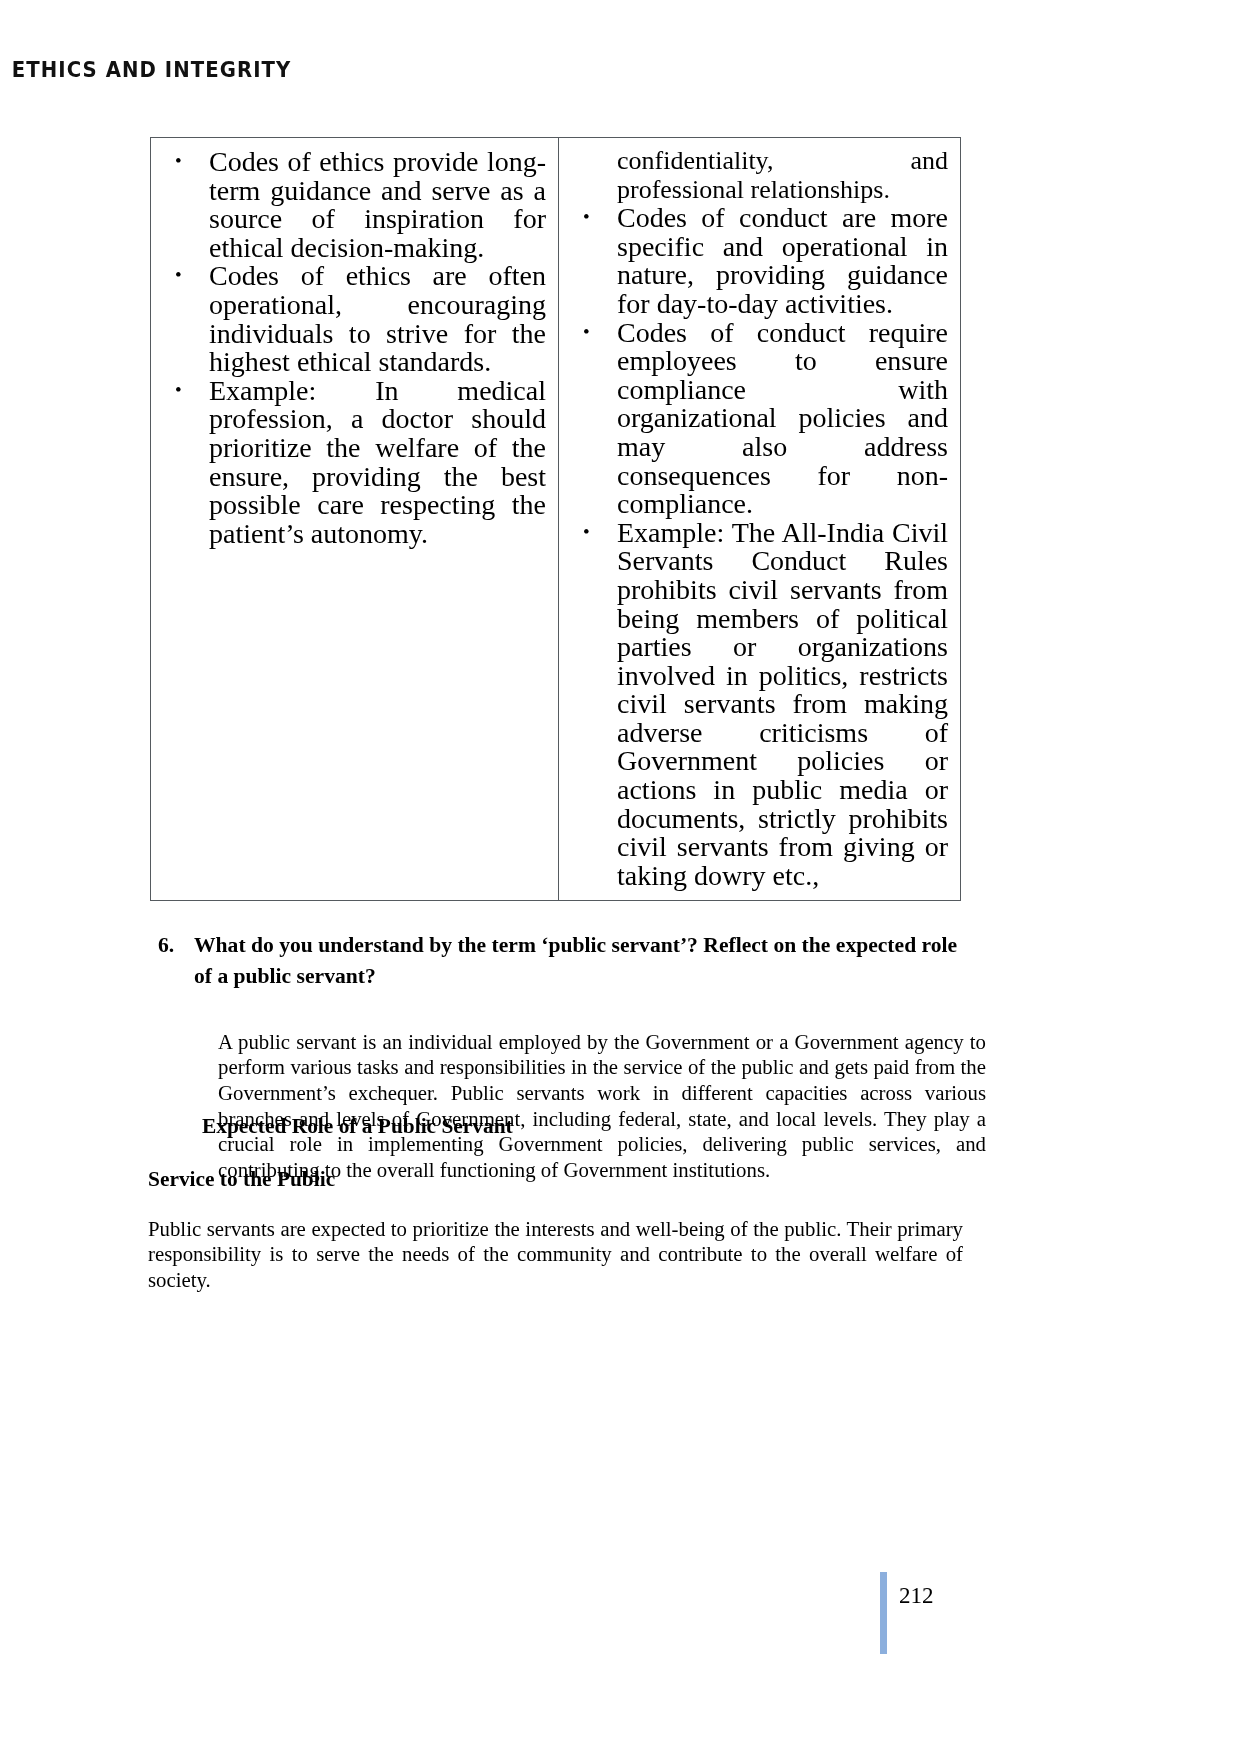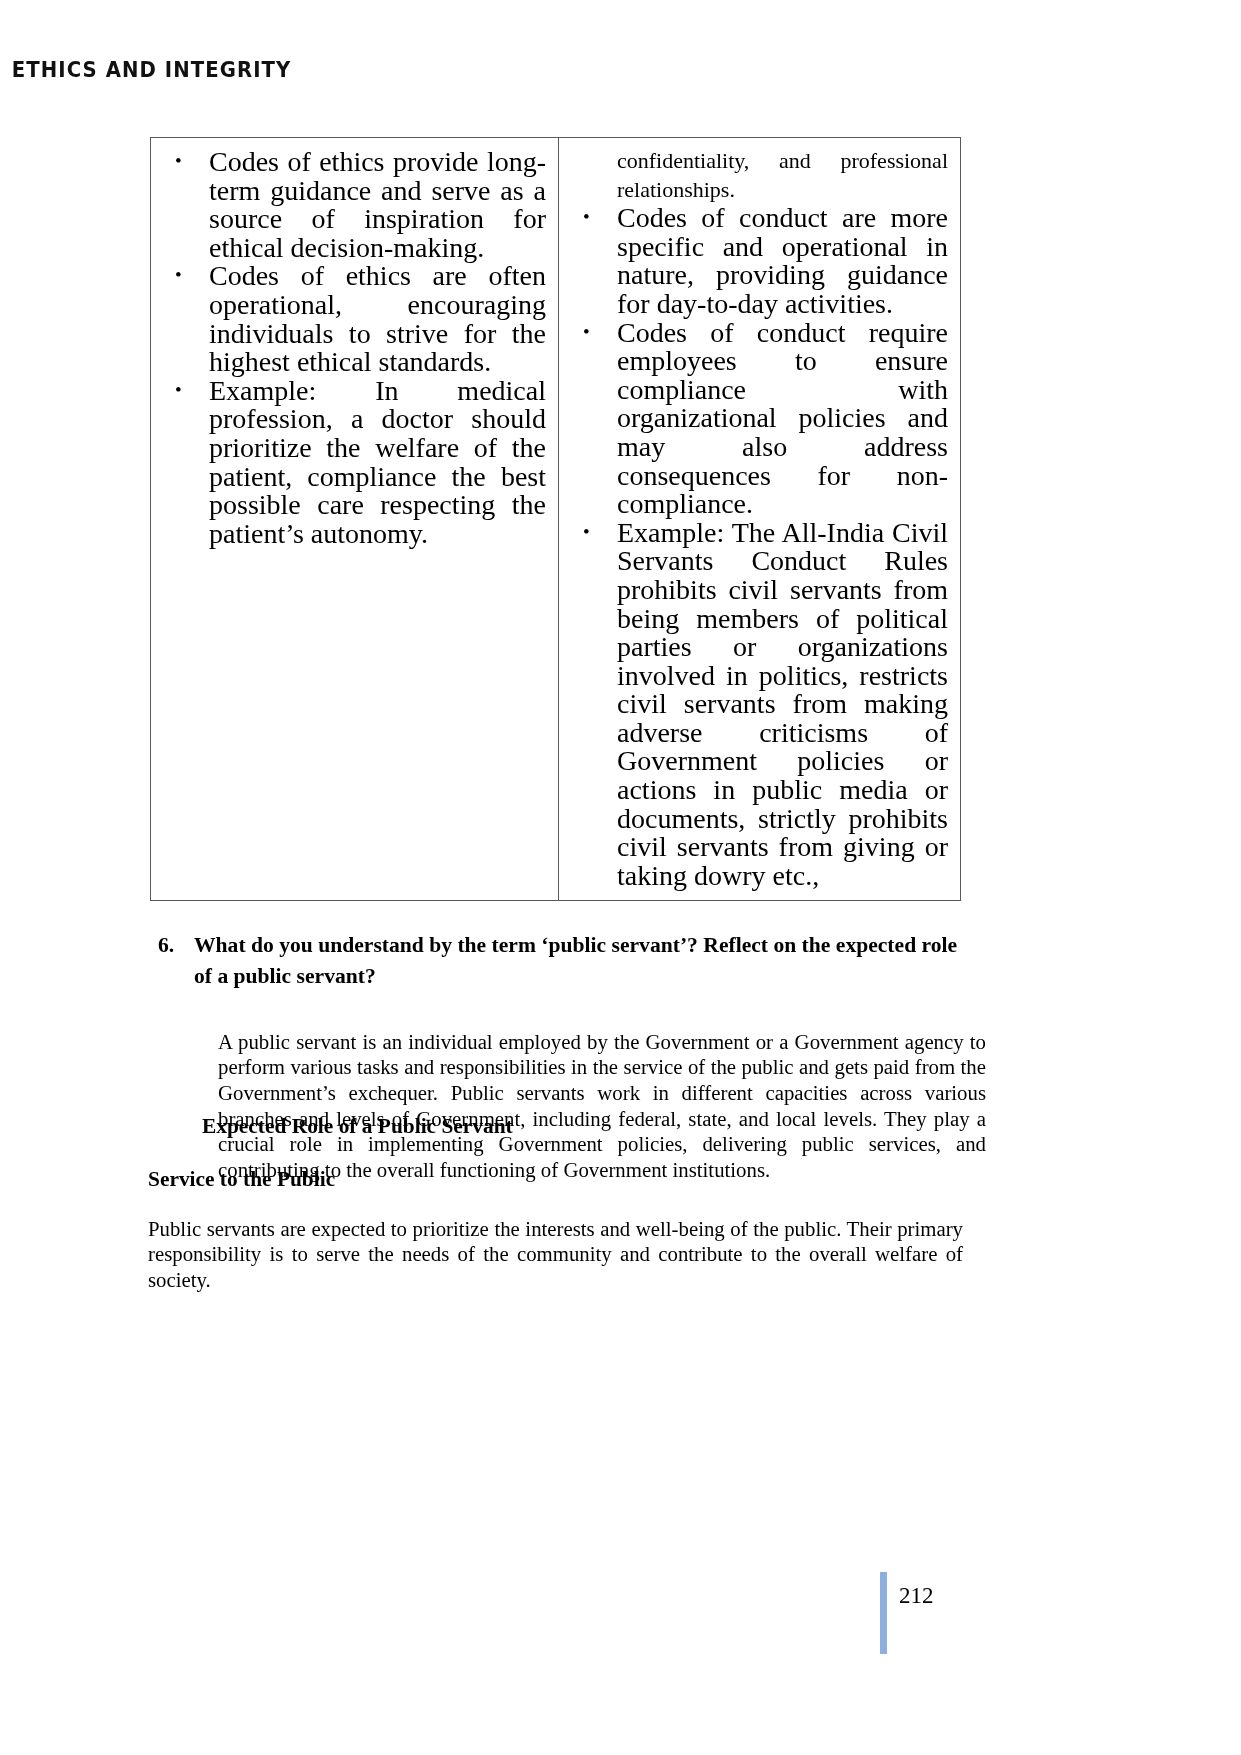--- a/index.html
+++ b/index.html
@@ -82,21 +82,21 @@
   ul.tbl-list > li::before {
     content: "\2022";
     position: absolute;
     left: 14px;
     top: -1px;
     font-size: 19px;
     line-height: 28.6px;
   }
   .lead-para {
     margin: 0 0 0 48px;
-    font-size: 22px;
+    font-size: 26px;
     line-height: 28.6px;
     text-align: justify;
     text-justify: inter-word;
   }
 
   
   .question-block {
     position: absolute;
     left: 158px;
     top: 930px;
@@ -190,21 +190,21 @@
 </div>
 
 <table class="content-table">
   <tbody>
     <tr>
       <td class="cell-left">
         <div class="cell-inner">
           <ul class="tbl-list">
             <li>Codes of ethics provide long-term guidance and serve as a source of inspiration for ethical decision-making.</li>
             <li>Codes of ethics are often operational, encouraging individuals to strive for the highest ethical standards.</li>
-            <li>Example: In medical profession, a doctor should prioritize the welfare of the patient, compliance the best possible care respecting the patient’s autonomy.</li>
+            <li>Example: In medical profession, a doctor should prioritize the welfare of the ensure, providing the best possible care respecting the patient’s autonomy.</li>
           </ul>
         </div>
       </td>
       <td class="cell-right">
         <div class="cell-inner">
           <p class="lead-para">confidentiality, and professional relationships.</p>
           <ul class="tbl-list">
             <li>Codes of conduct are more specific and operational in nature, providing guidance for day-to-day activities.</li>
             <li>Codes of conduct require employees to ensure compliance with organizational policies and may also address consequences for non-compliance.</li>
             <li>Example: The All-India Civil Servants Conduct Rules prohibits civil servants from being members of political parties or organizations involved in politics, restricts civil servants from making adverse criticisms of Government policies or actions in public media or documents, strictly prohibits civil servants from giving or taking dowry etc.,</li>

